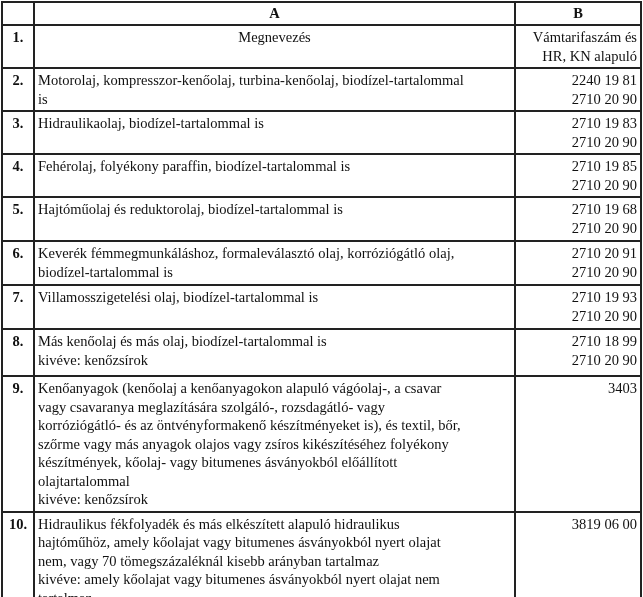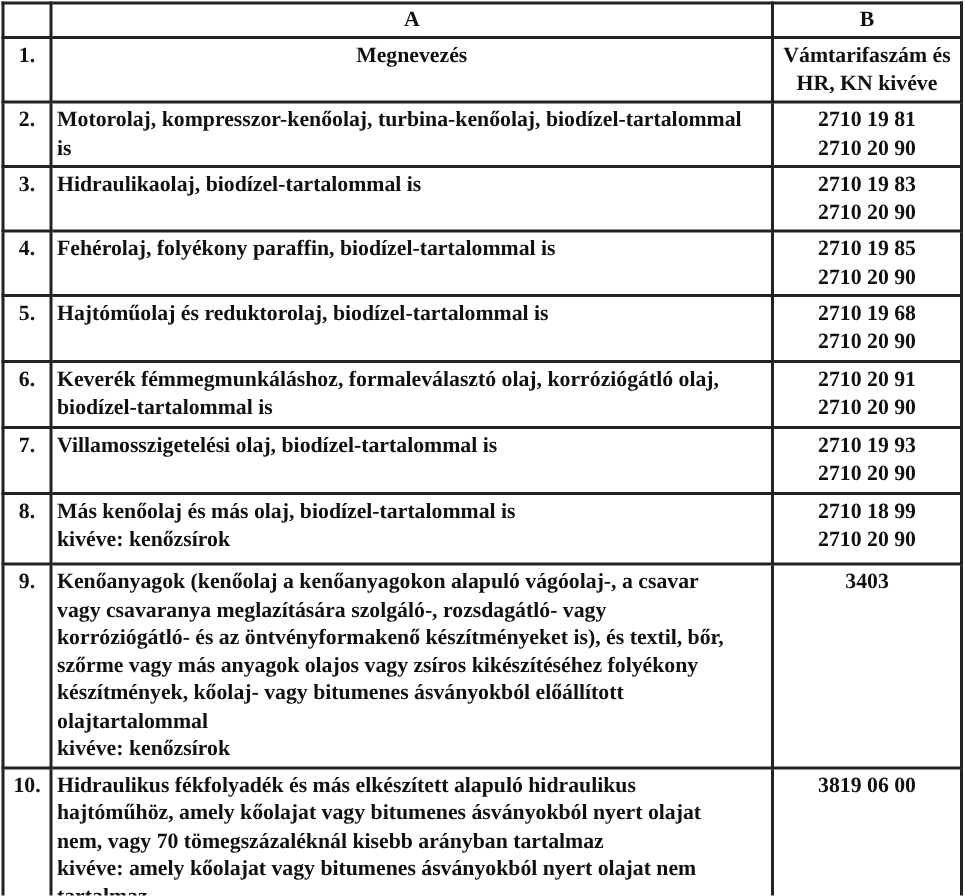--- a/index.html
+++ b/index.html
@@ -16,23 +16,23 @@
   td {
     border: 2px solid #222;
     vertical-align: top;
     padding: 2px 3px 2px 3px;
     line-height: 18.5px;
   }
   col.c0 { width: 32px; }
   col.c2 { width: 126px; }
   .num { font-weight: bold; text-align: center; padding-left: 0; padding-right: 0; }
   .hdr { font-weight: bold; text-align: center; padding: 1px 0 2px 0; line-height: 18px; }
-  .code { text-align: center; }
+  .code { text-align: right; }
   .center { text-align: center; }
-  .line { display: block; white-space: nowrap; font-weight: bold; }
+  .line { display: block; white-space: nowrap; }
   tr.r1 td { height: 36px; }
   tr.r2 td, tr.r3 td, tr.r4 td { height: 37px; }
   tr.r5 td, tr.r6 td, tr.r7 td { height: 38px; }
   tr.r8 td { height: 41px; }
   tr.r9 td { height: 129px; }
   tr.r10 td { height: 94px; }
 </style>
 </head>
 <body>
 
@@ -48,31 +48,31 @@
     <td class="hdr">A</td>
     <td class="hdr">B</td>
   </tr>
   <tr class="r1">
     <td class="num">1.</td>
     <td class="center">
       <span class="line">Megnevezés</span>
     </td>
     <td class="code">
       <span class="line">Vámtarifaszám és</span>
-      <span class="line">HR, KN kivéve</span>
+      <span class="line">HR, KN alapuló</span>
     </td>
   </tr>
   <tr class="r2">
     <td class="num">2.</td>
     <td>
       <span class="line">Motorolaj, kompresszor-kenőolaj, turbina-kenőolaj, biodízel-tartalommal</span>
       <span class="line">is</span>
     </td>
     <td class="code">
-      <span class="line">2710 19 81</span>
+      <span class="line">2240 19 81</span>
       <span class="line">2710 20 90</span>
     </td>
   </tr>
   <tr class="r3">
     <td class="num">3.</td>
     <td>
       <span class="line">Hidraulikaolaj, biodízel-tartalommal is</span>
     </td>
     <td class="code">
       <span class="line">2710 19 83</span>

